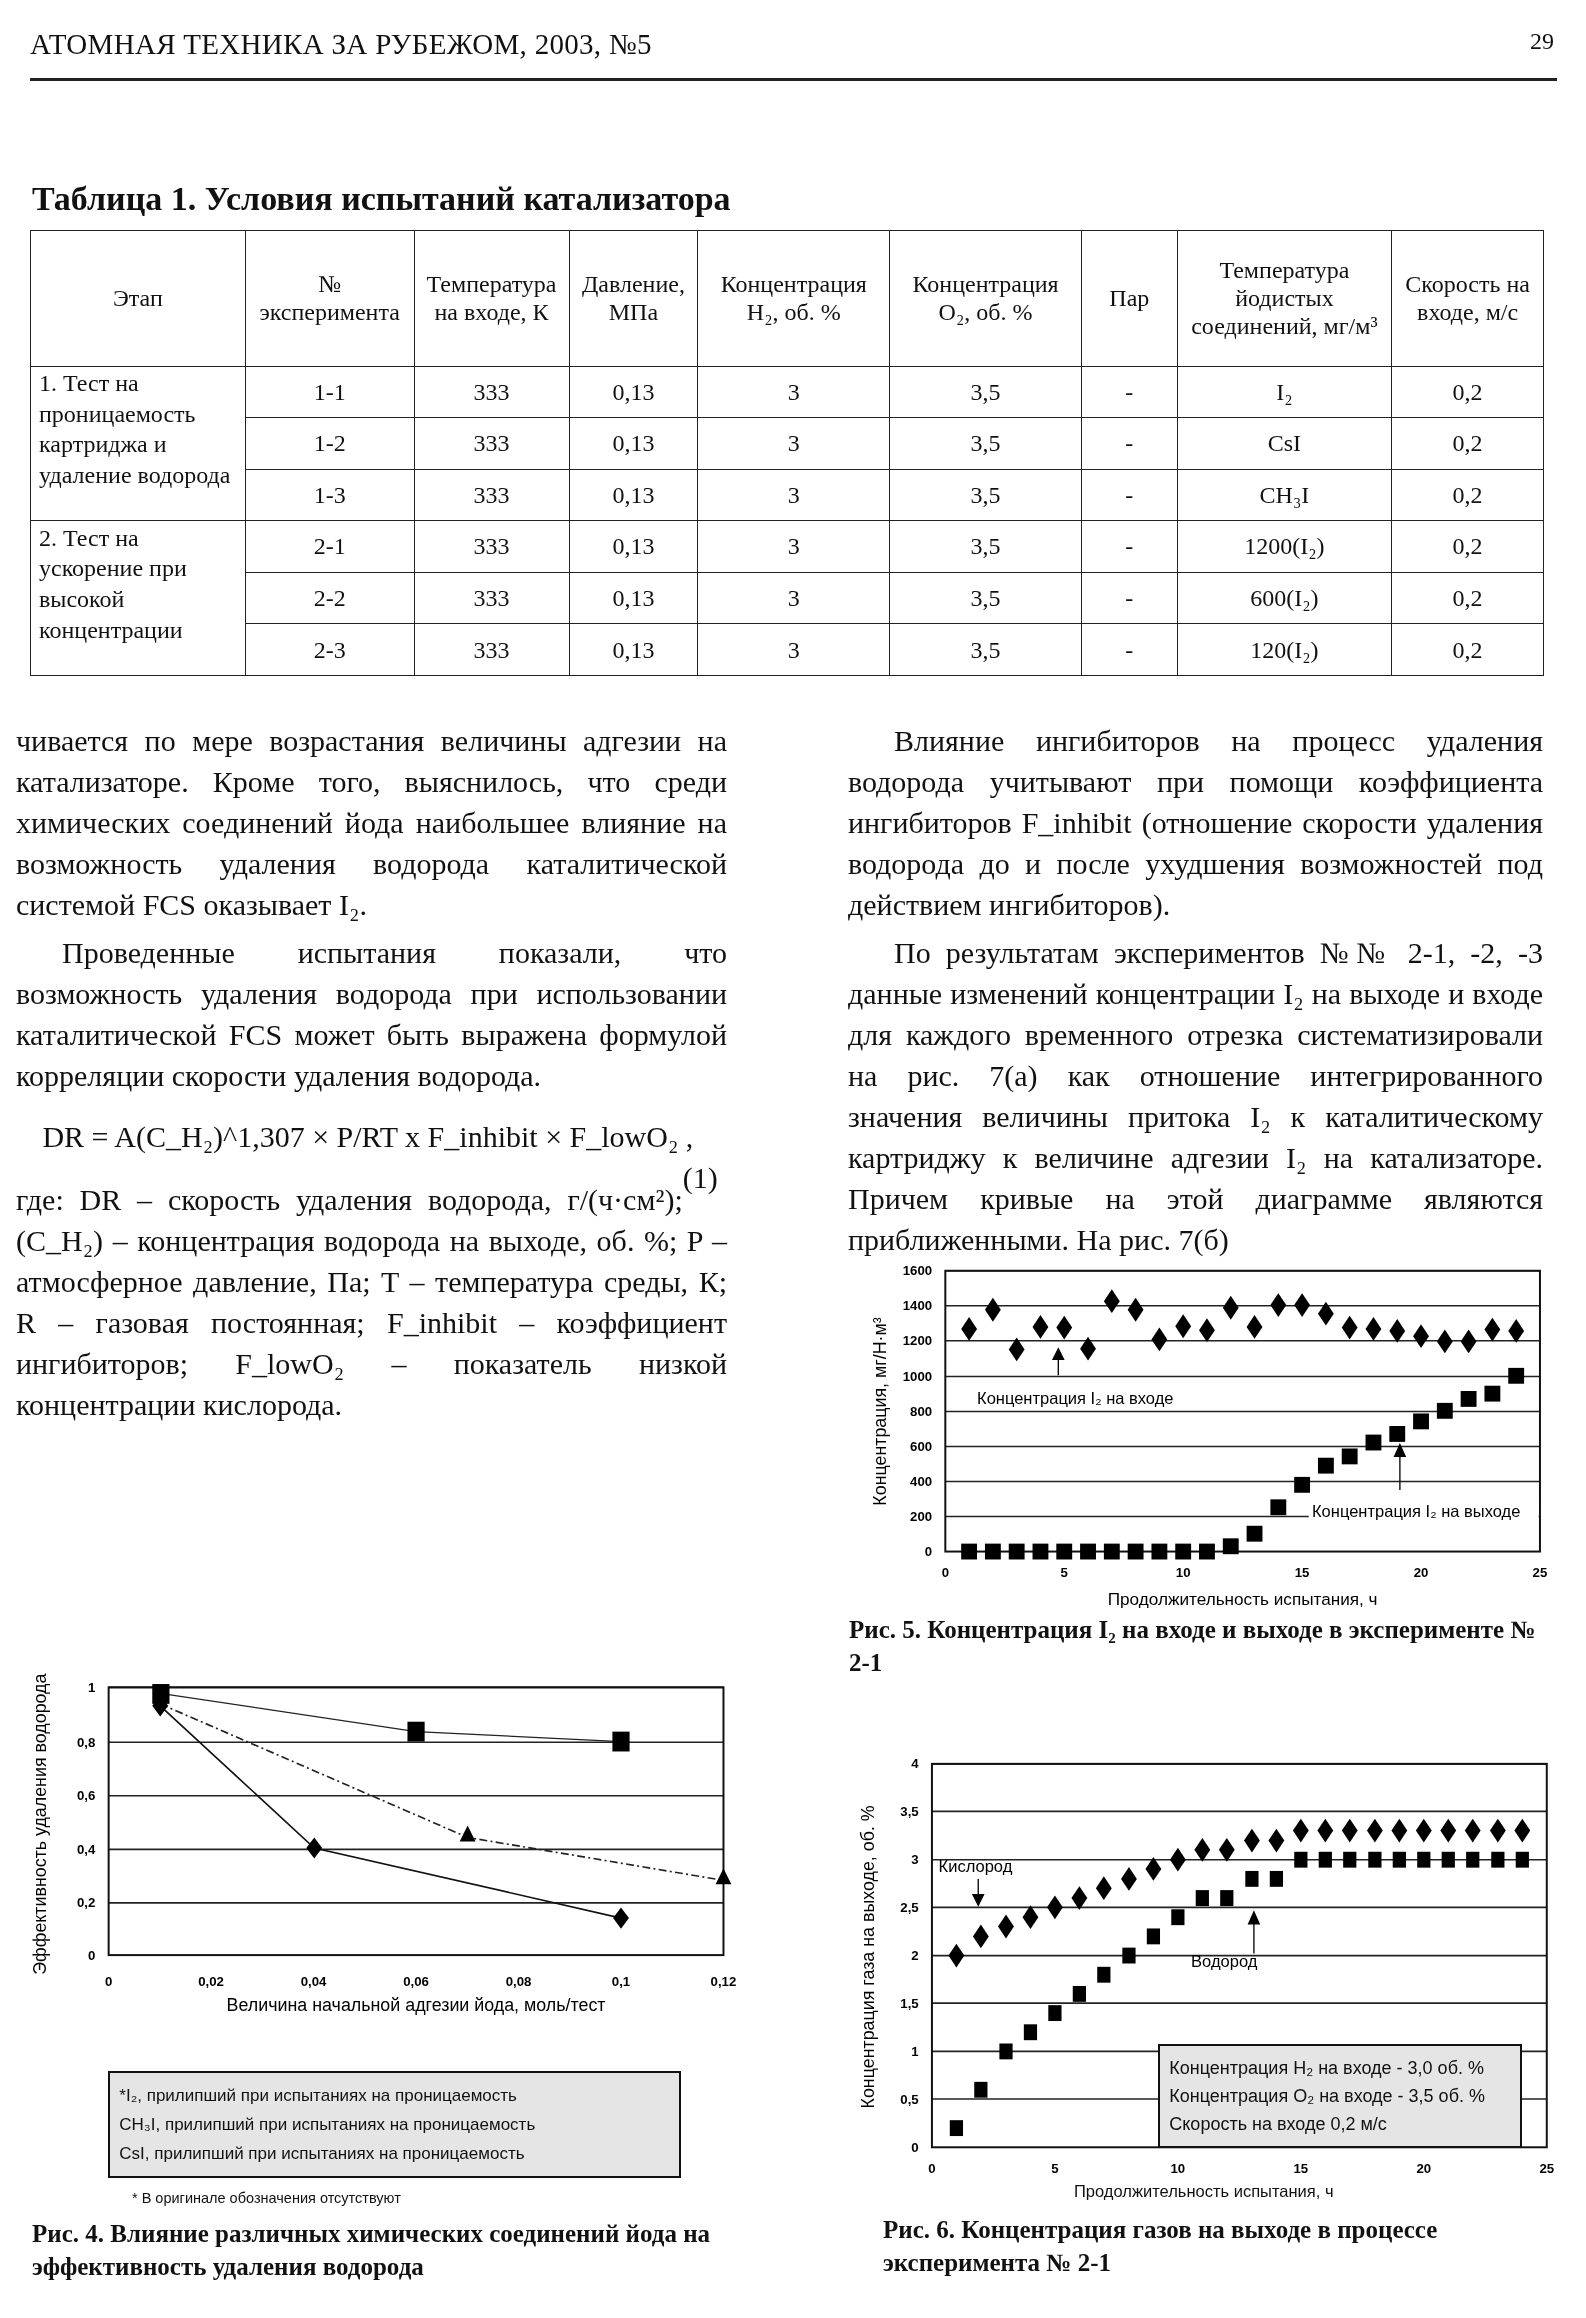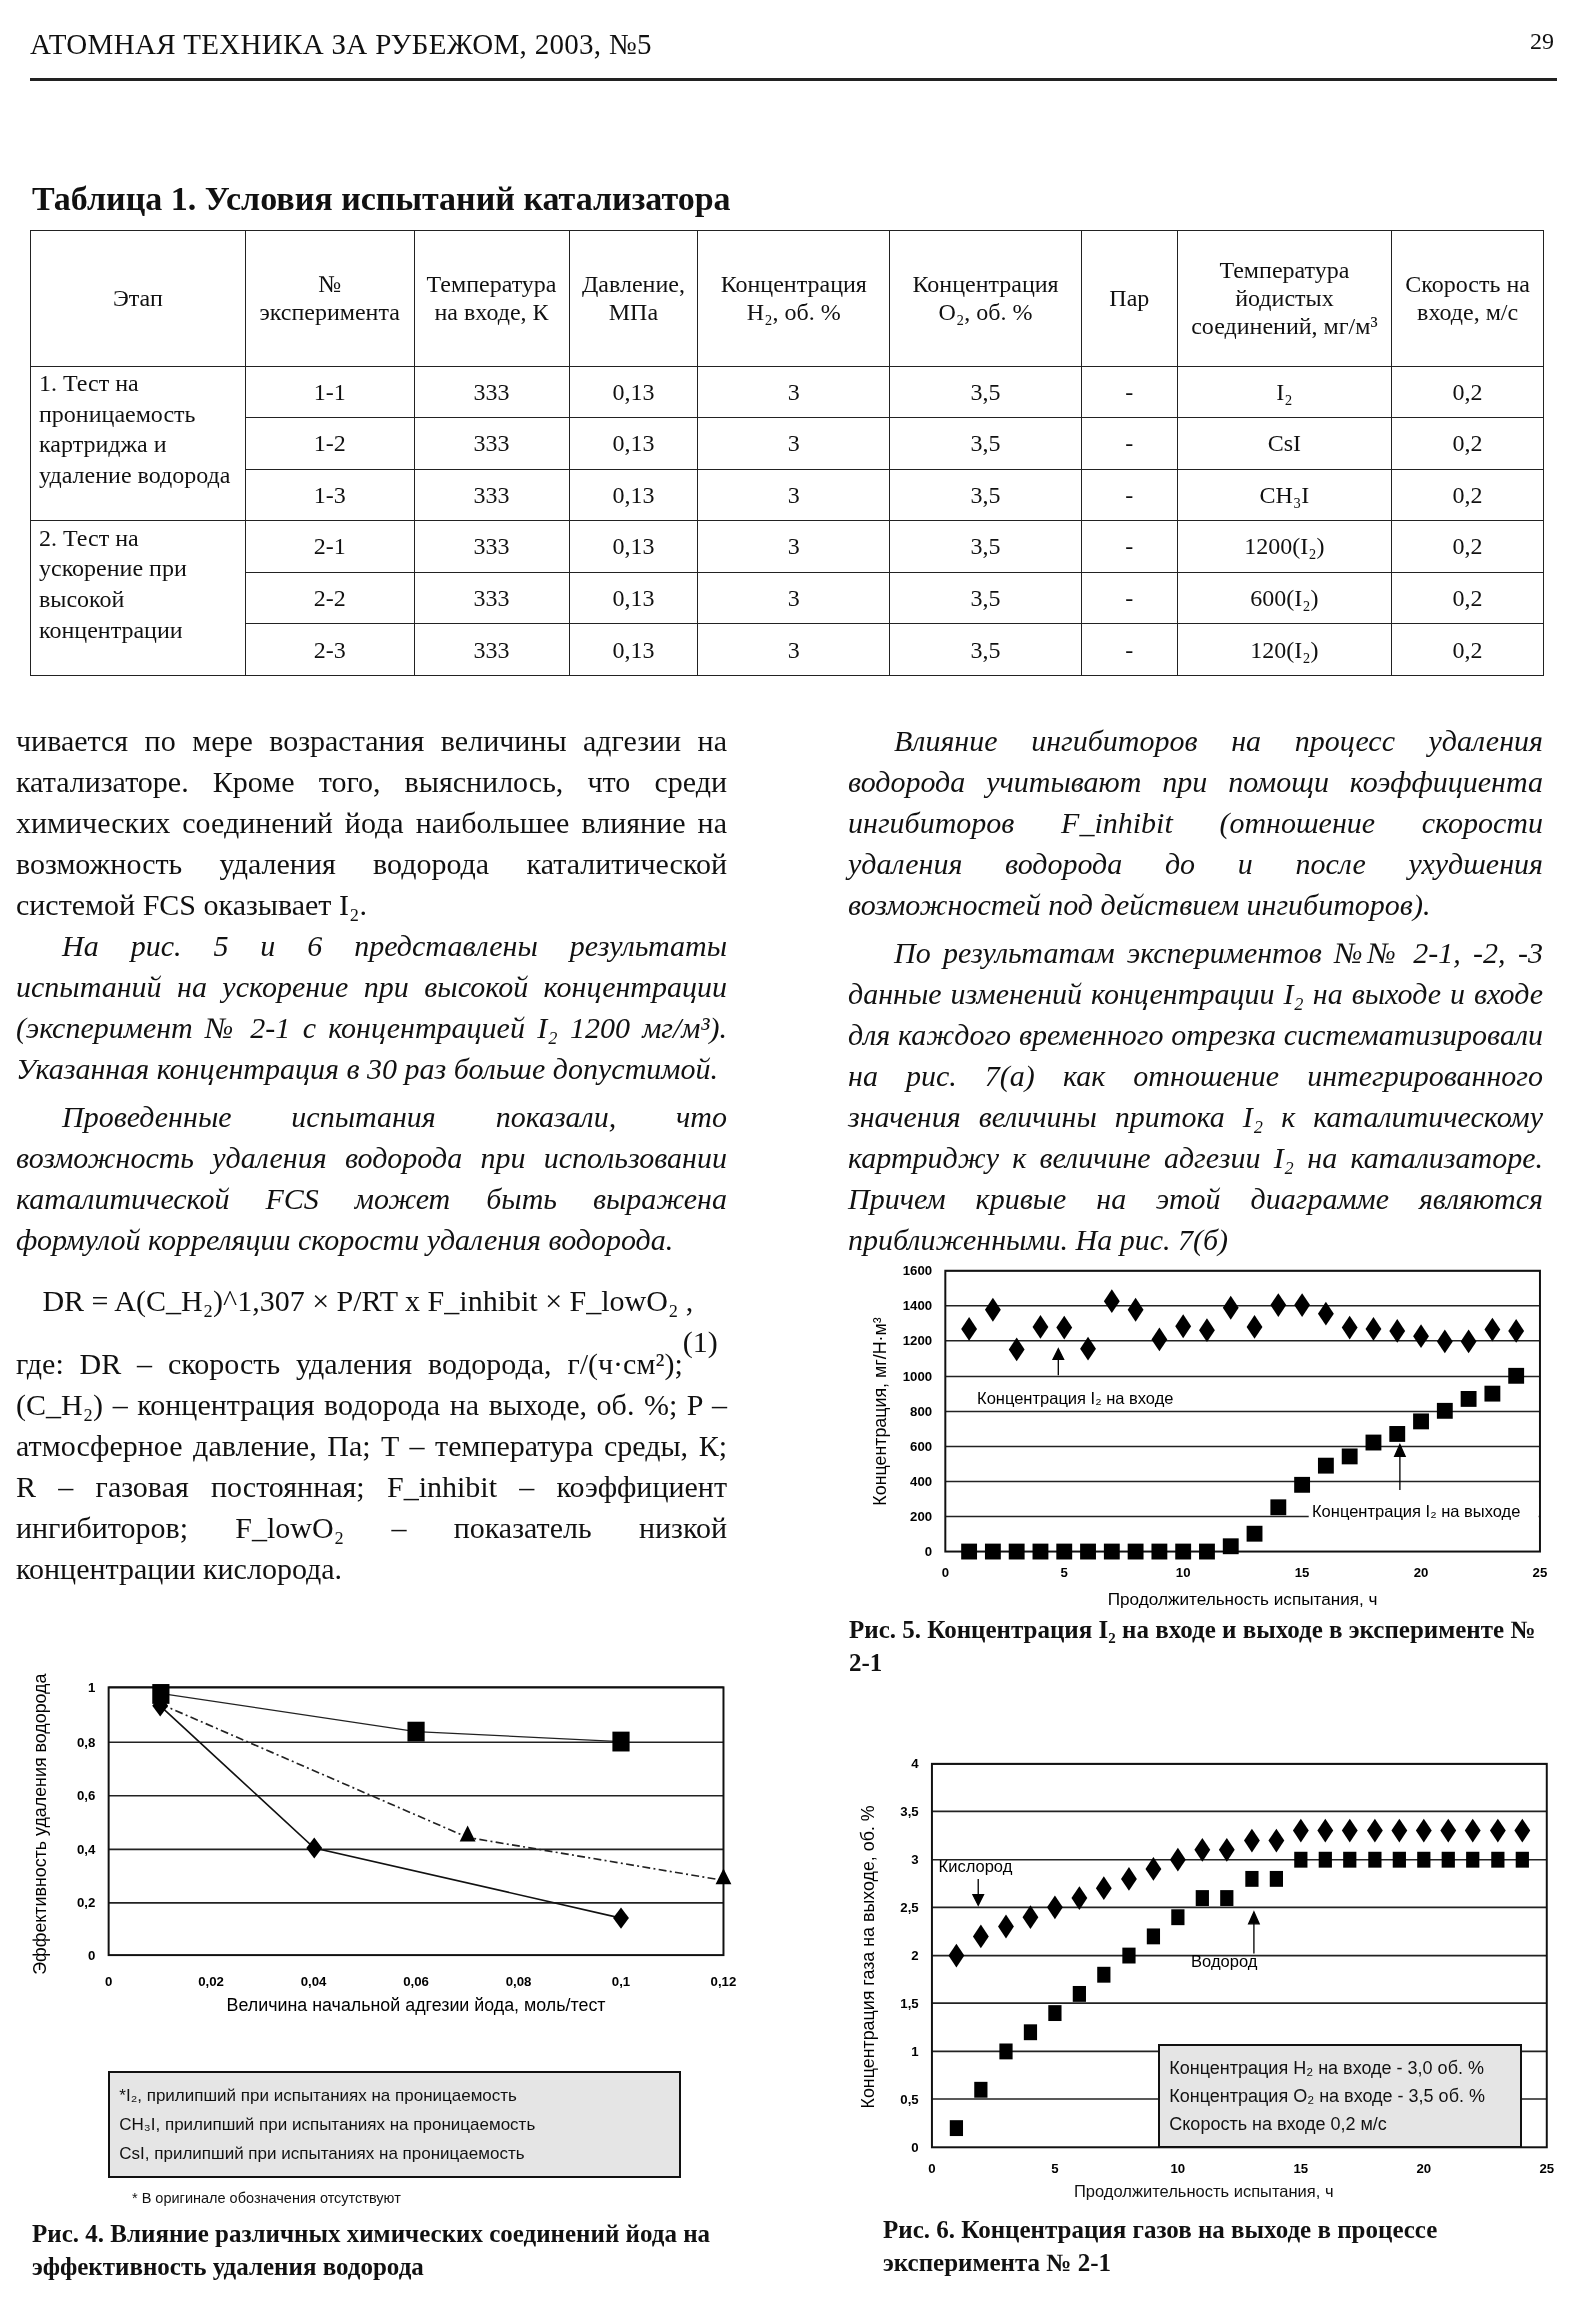--- a/index.html
+++ b/index.html
@@ -13,21 +13,21 @@
 
   table.conds { position:absolute; left:30px; top:230px; width:1514px; height:446px;
                 border-collapse:collapse; font-size:24px; }
   table.conds td, table.conds th { border:1.3px solid #222; text-align:center; font-weight:normal;
                 padding:1.3px 4px; line-height:1.18; }
   table.conds th { height:132px; }
   table.conds td.stage { text-align:left; vertical-align:top; padding-left:8px; line-height:1.28; }
 
   .col { position:absolute; font-size:30px; line-height:41px; text-align:justify; }
   .col p { margin:0; }
-  .col p.ind { text-indent:46px;font-style:italic; }
+  .col p.ind { text-indent:46px; }
   .col p.gap { margin-top:6.6px; }
   .formula { font-size:30px; padding-left:26.4px; margin:20px 0 22.5px 0; white-space:nowrap; }
   .formula .eqnum { float:right; margin-right:9.3px; }
 
   .caption { position:absolute; font-weight:bold; font-size:25px; line-height:33px; }
   .legend-box { position:absolute; border:2.6px solid #111; font-family:"Liberation Sans", sans-serif;
                 font-size:18px; line-height:28px; padding:8px 9.3px; background:#e5e5e5; }
   .note { position:absolute; font-family:"Liberation Sans", sans-serif; font-size:14.5px; }
   svg text { font-family:"Liberation Sans", sans-serif; }
 </style>
@@ -125,21 +125,20 @@
       <td>3,5</td>
       <td>-</td>
       <td>120(I₂)</td>
       <td>0,2</td>
     </tr>
   </tbody>
 </table>
 
 <div class="col" style="left:16px; top:720px; width:711px;">
   <p>чивается по мере возрастания величины адгезии на катализаторе. Кроме того, выяснилось, что среди химических соединений йода наибольшее влияние на возможность удаления водорода каталитической системой FCS оказывает I₂.</p>
-  <p class="ind">На рис. 5 и 6 представлены результаты испытаний на ускорение при высокой концентрации (эксперимент № 2-1 с концентрацией I₂ 1200 мг/м³). Указанная концентрация в 30 раз больше допустимой.</p>
   <p class="ind gap">Проведенные испытания показали, что возможность удаления водорода при использовании каталитической FCS может быть выражена формулой корреляции скорости удаления водорода.</p>
   <div class="formula">
     <span>DR = A(C_H₂)^1,307 × P/RT x F_inhibit × F_lowO₂ ,</span>
     <span class="eqnum">(1)</span>
   </div>
   <p>где: DR – скорость удаления водорода, г/(ч·см²); (C_H₂) – концентрация водорода на выходе, об. %; P – атмосферное давление, Па; T – температура среды, К; R – газовая постоянная; F_inhibit – коэффициент ингибиторов; F_lowO₂ – показатель низкой концентрации кислорода.</p>
 </div>
 
 <div class="col" style="left:848px; top:720px; width:695px;">
   <p class="ind">Влияние ингибиторов на процесс удаления водорода учитывают при помощи коэффициента ингибиторов F_inhibit (отношение скорости удаления водорода до и после ухудшения возможностей под действием ингибиторов).</p>

